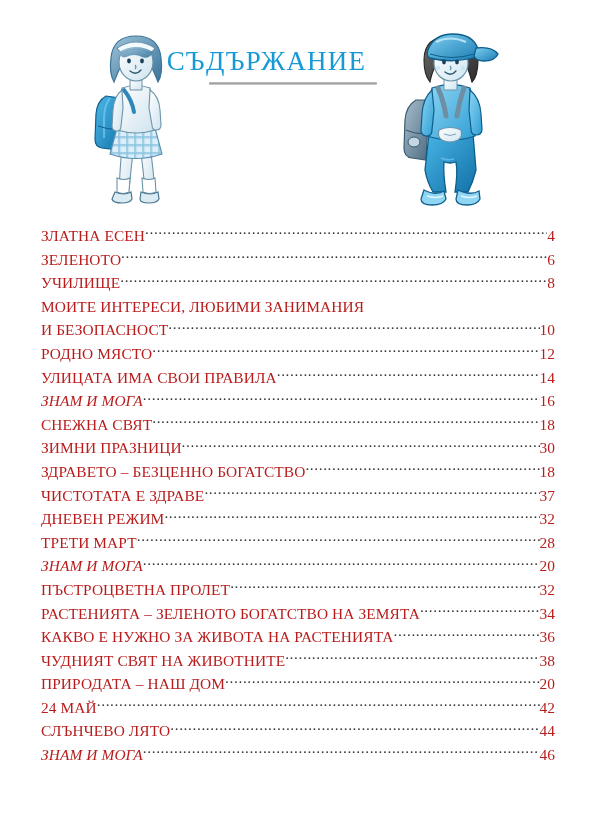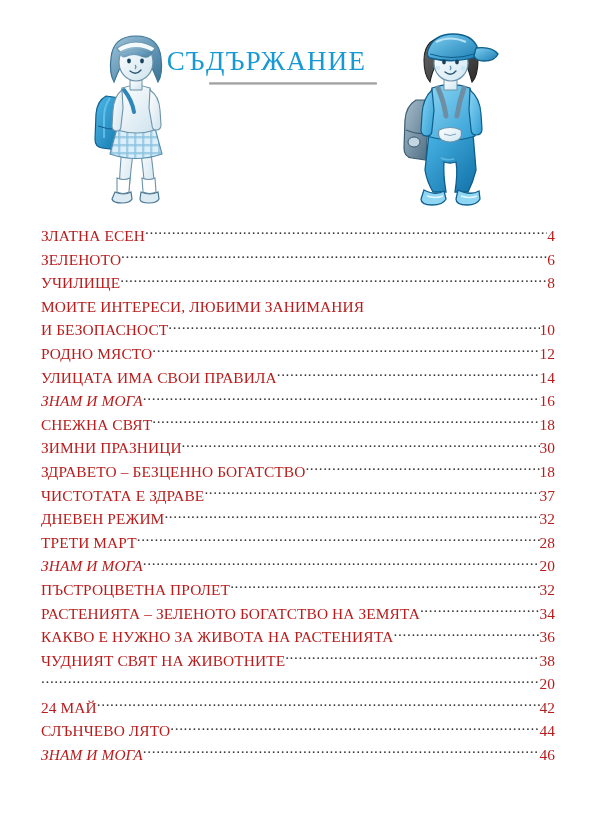--- a/index.html
+++ b/index.html
@@ -365,20 +365,21 @@
         <span class="toc-label">КАКВО Е НУЖНО ЗА ЖИВОТА НА РАСТЕНИЯТА</span>
         <span class="toc-leader"></span>
         <span class="toc-page">36</span>
       </div>
       <div class="toc-row">
         <span class="toc-label">ЧУДНИЯТ СВЯТ НА ЖИВОТНИТЕ</span>
         <span class="toc-leader"></span>
         <span class="toc-page">38</span>
       </div>
       <div class="toc-row">
+        <span class="toc-label">ПРИРОДАТА – НАШ ДОМ</span>
         <span class="toc-leader"></span>
         <span class="toc-page">20</span>
       </div>
       <div class="toc-row">
         <span class="toc-label">24 МАЙ</span>
         <span class="toc-leader"></span>
         <span class="toc-page">42</span>
       </div>
       <div class="toc-row">
         <span class="toc-label">СЛЪНЧЕВО ЛЯТО</span>

